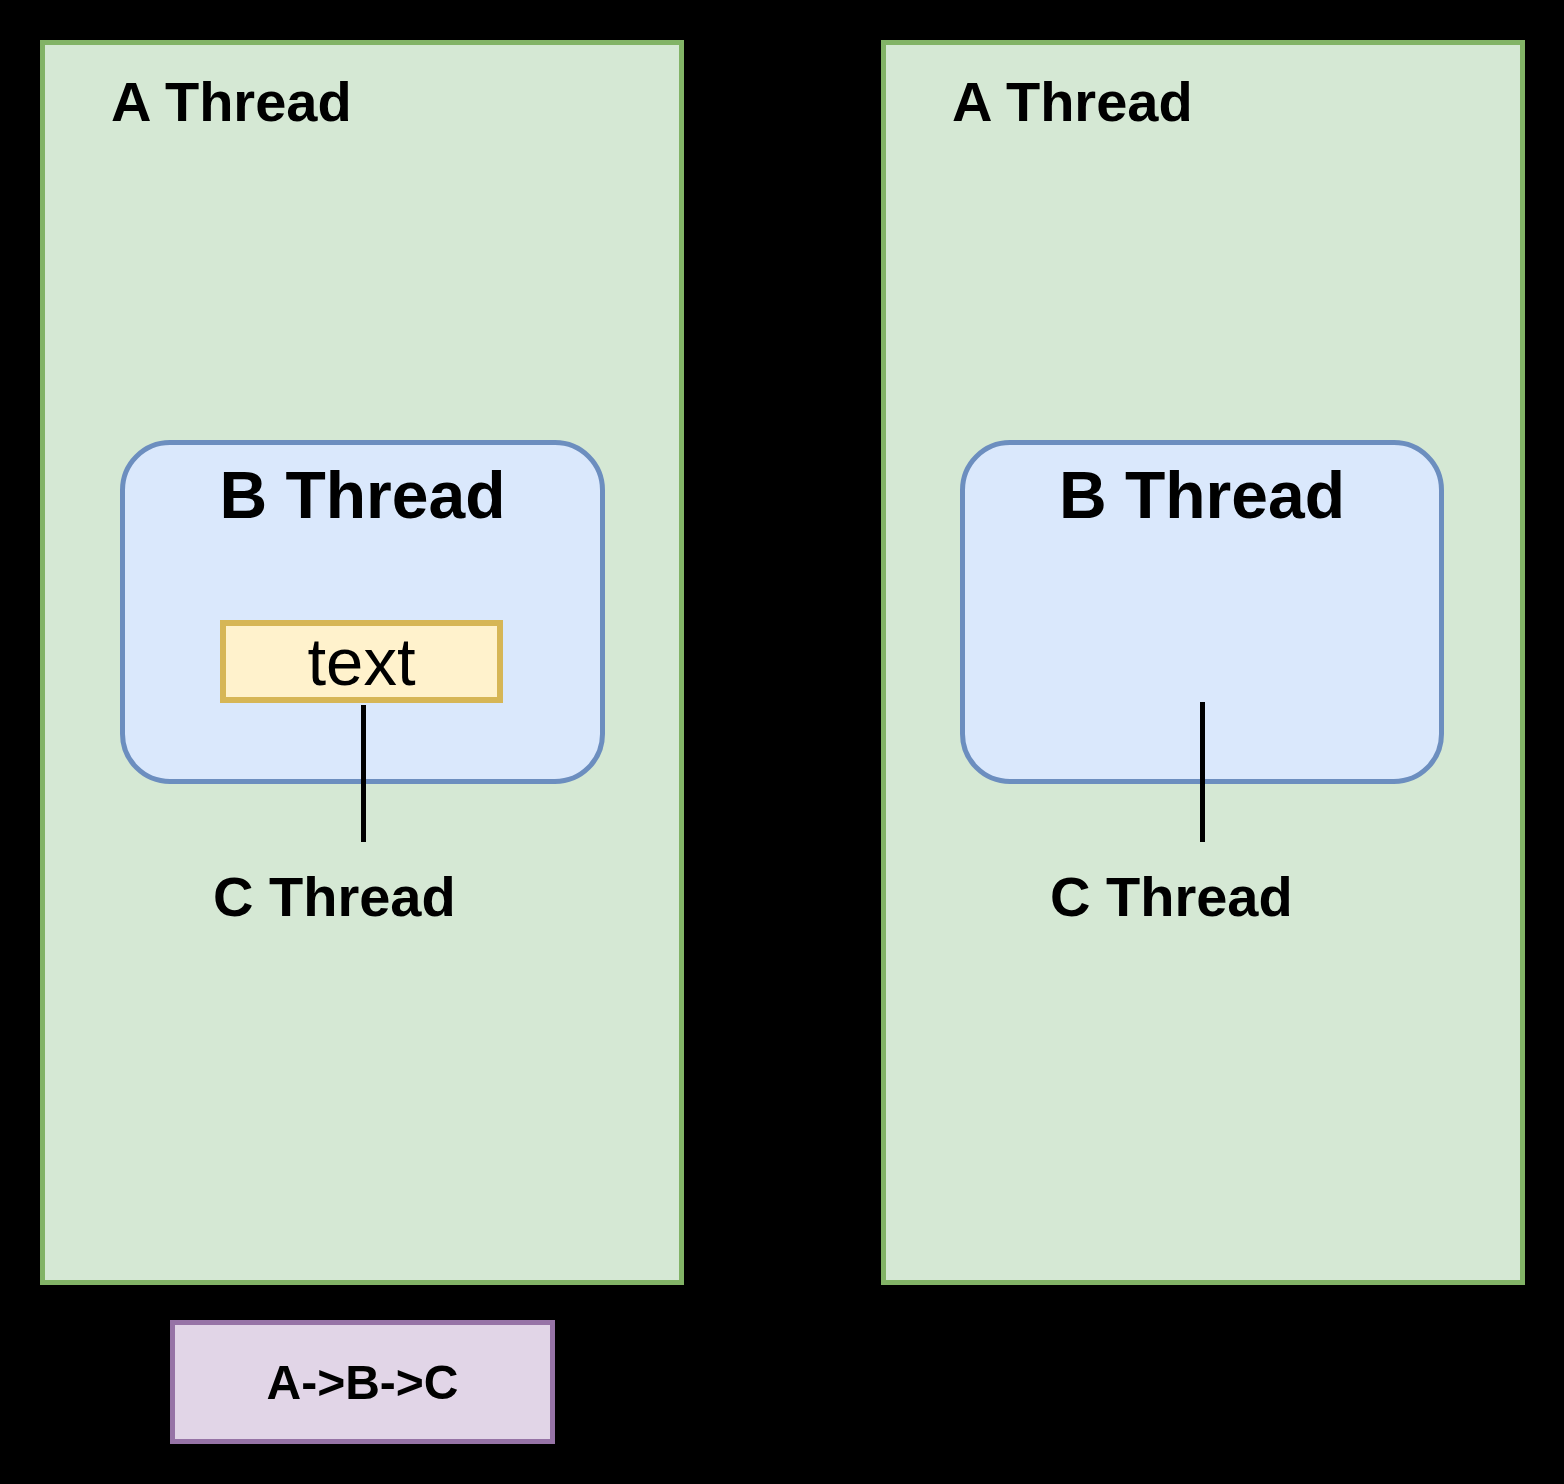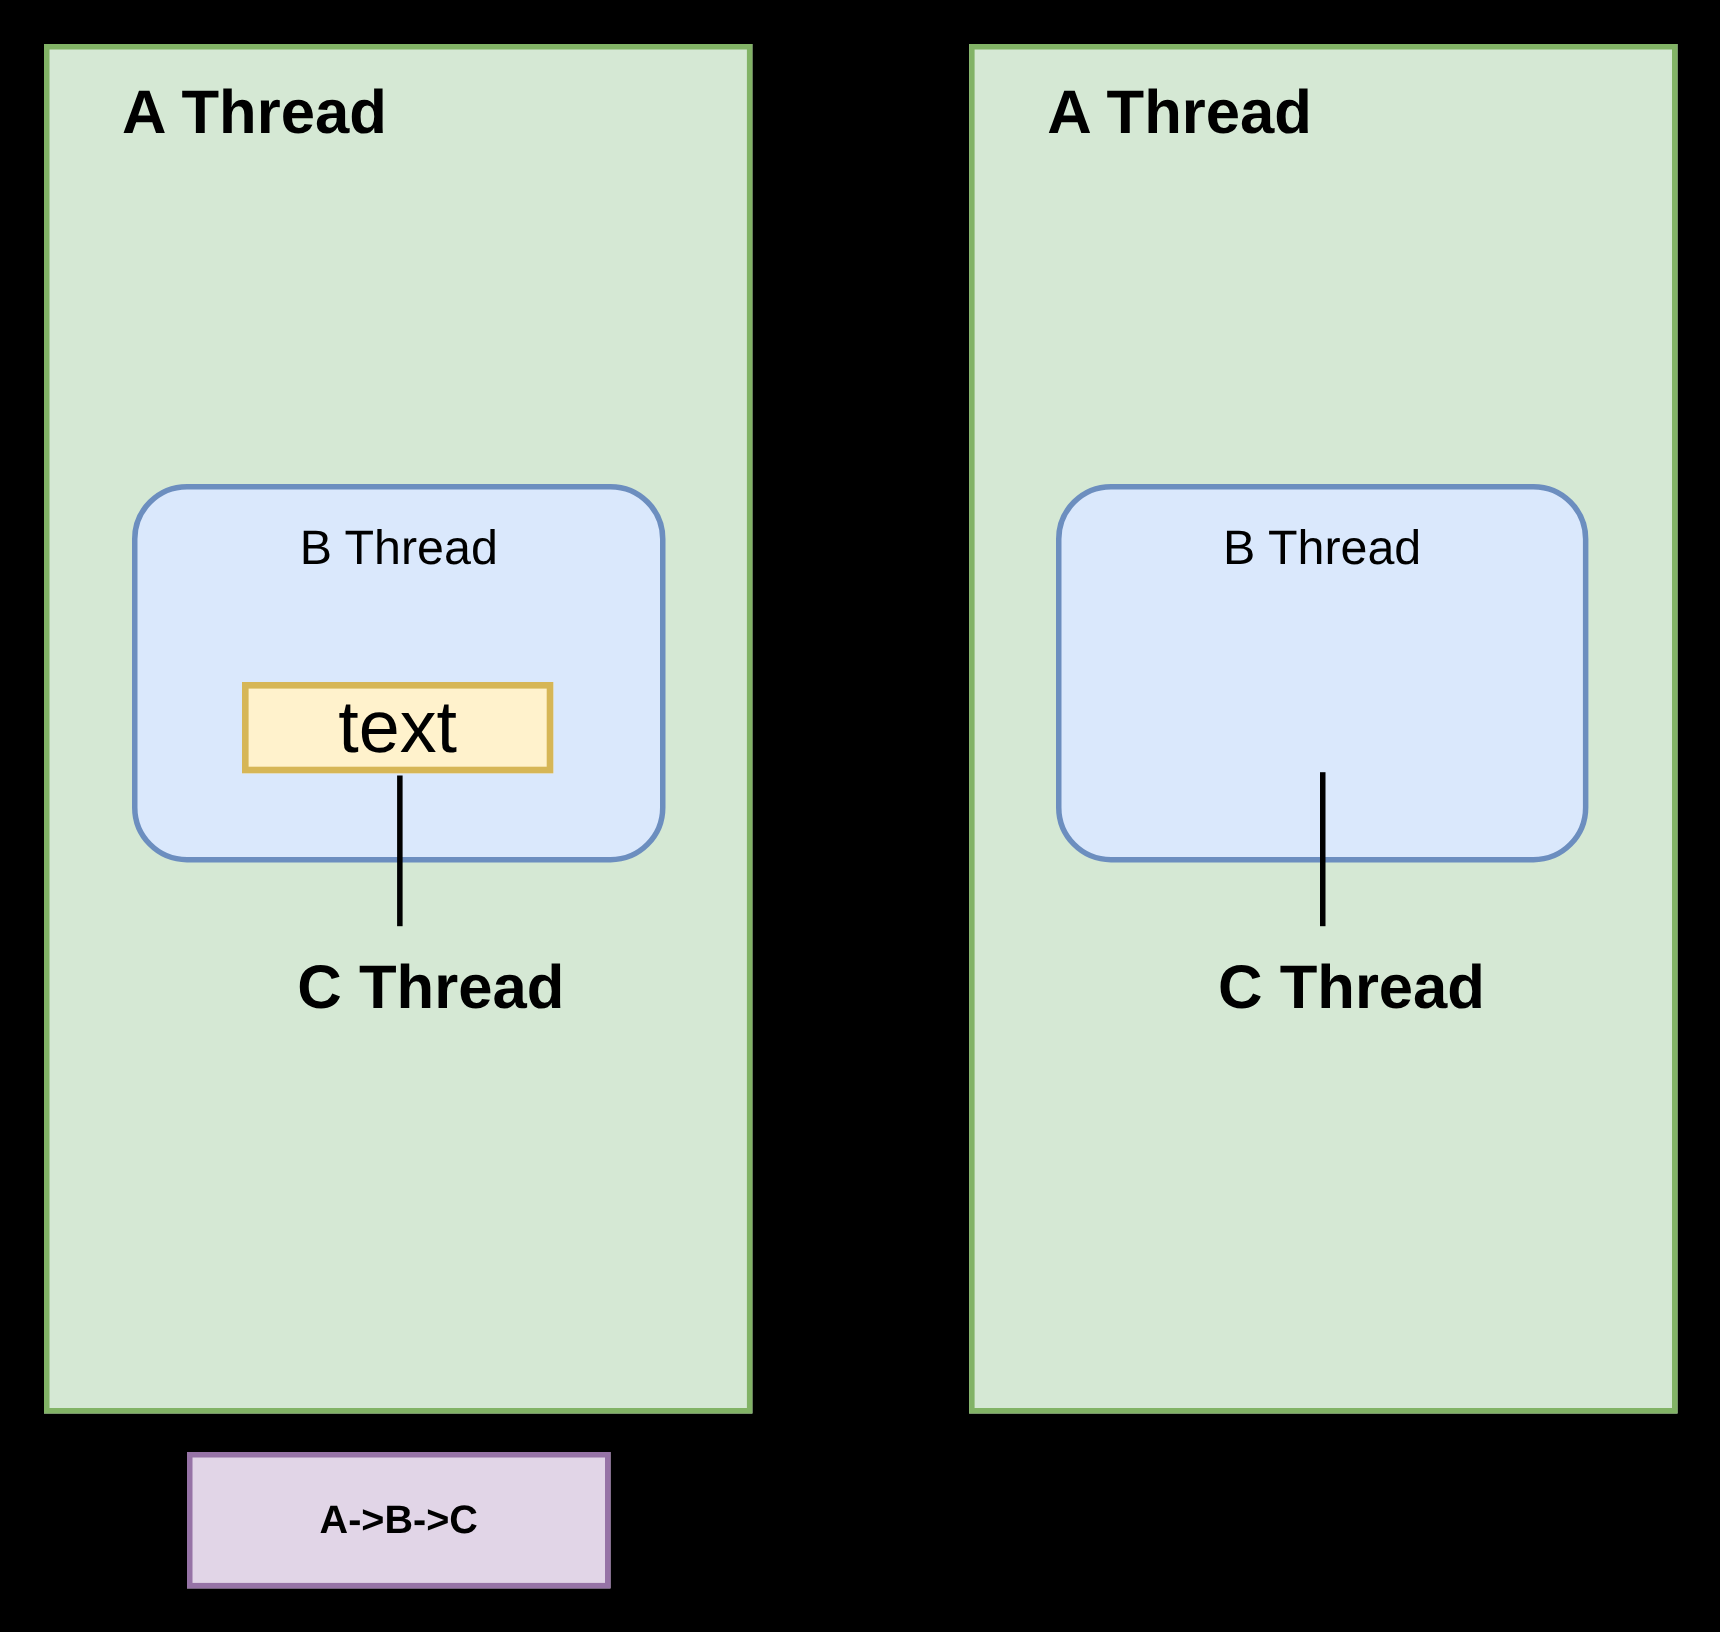--- a/index.html
+++ b/index.html
@@ -50,24 +50,24 @@
     left: 75px;
     top: 395px;
     width: 485px;
     height: 344px;
     background: var(--threadBFill);
     border: 5px solid var(--threadBBorder);
     border-radius: 50px;
   }
   .panel.right .b-box { left: 74px; width: 484px; }
   .b-label {
-    padding-top: 30px;
+    padding-top: 14px;
     text-align: center;
-    font-size: 44px;
-    font-weight: normal;
+    font-size: 66px;
+    font-weight: bold;
     line-height: 1.1;
   }
   .text-box {
     position: absolute;
     left: 95px;
     top: 175px;
     width: 283px;
     height: 83px;
     background: var(--textBoxFill);
     border: 6px solid var(--textBoxBorder);
@@ -84,39 +84,39 @@
     position: absolute;
     width: 5px;
     background: var(--connector);
   }
   .panel.left  .connector { left: 316px; top: 660px; height: 137px; }
   .panel.right .connector { left: 314px; top: 657px; height: 140px; }
   .c-label {
     position: absolute;
     top: 824px;
     width: 300px;
-    text-align: right;
+    text-align: left;
     font-size: 56px;
     font-weight: bold;
     line-height: 1;
     white-space: nowrap;
   }
   .panel.left  .c-label { left: 168px; }
   .panel.right .c-label { left: 164px; }
   .result {
     position: absolute;
     top: 1320px;
     width: 385px;
     height: 124px;
     background: var(--resultFill);
     border: 5px solid var(--resultBorder);
     display: flex;
     align-items: center;
     justify-content: center;
-    font-size: 36px;
+    font-size: 48px;
     font-weight: bold;
   }
   .result.left  { left: 170px; }
   .result.right { left: 1010px; }
 </style>
 </head>
 <body>
 
 <div id="stage">
 

